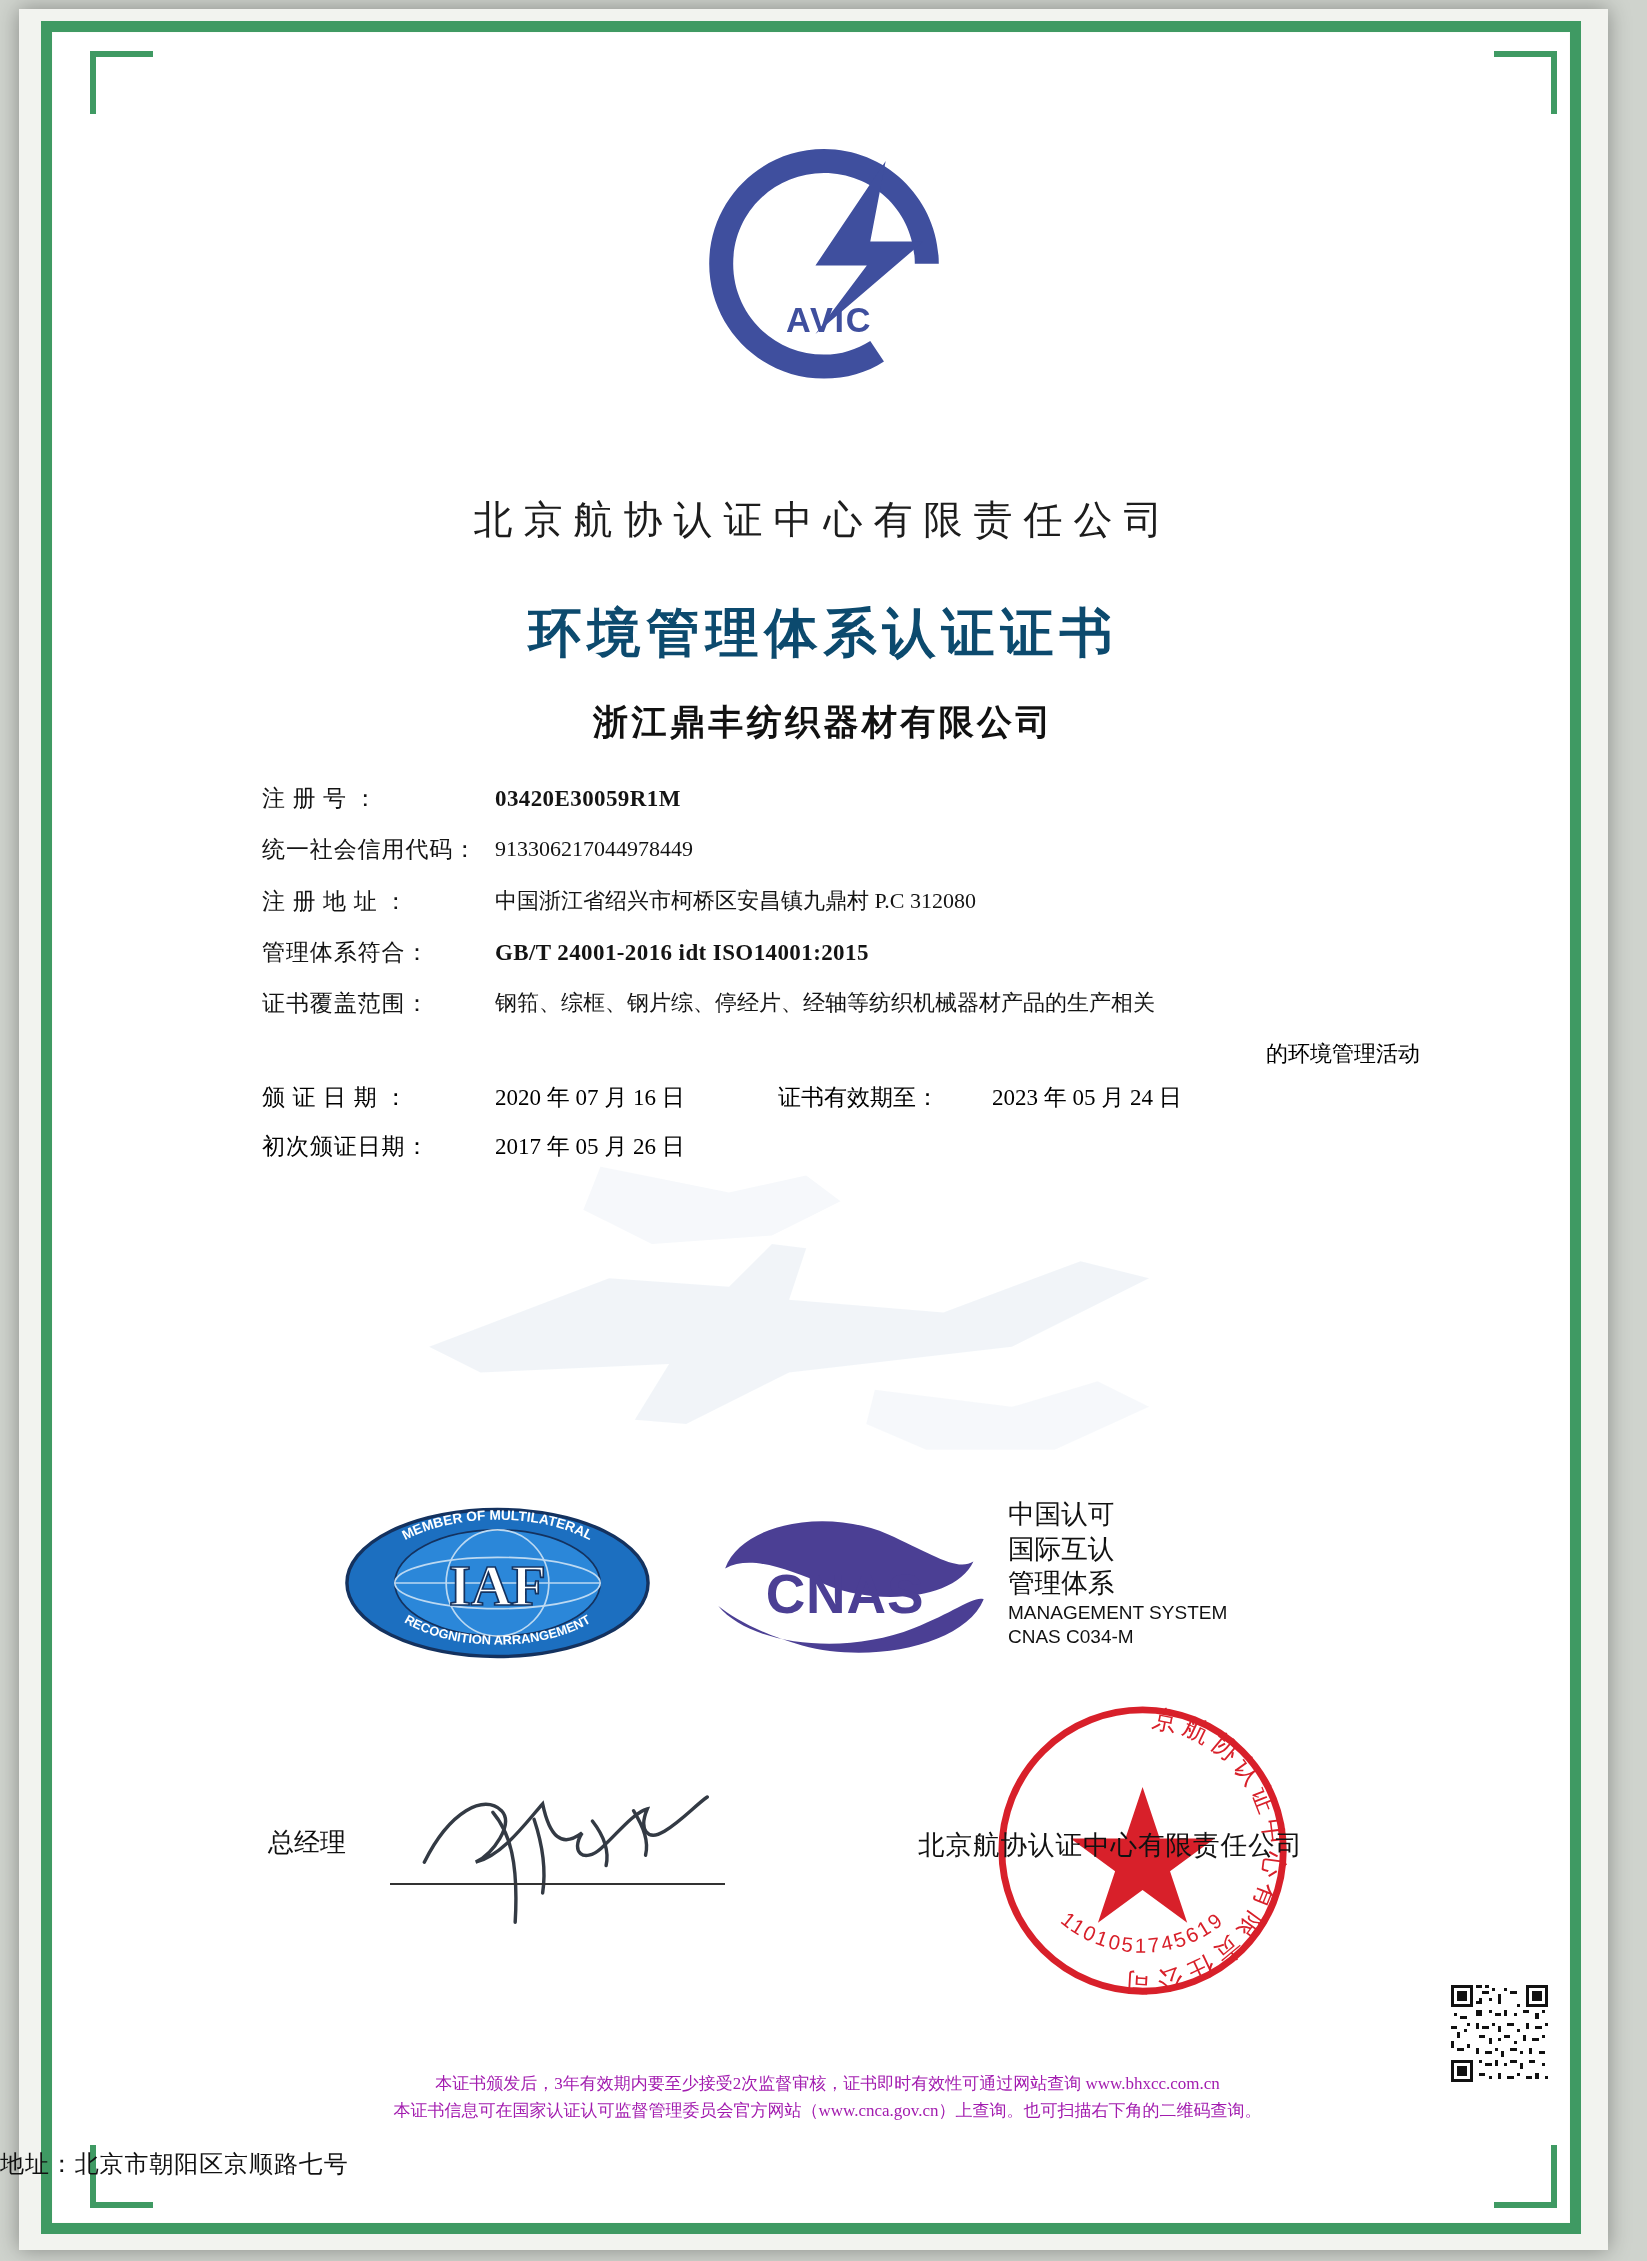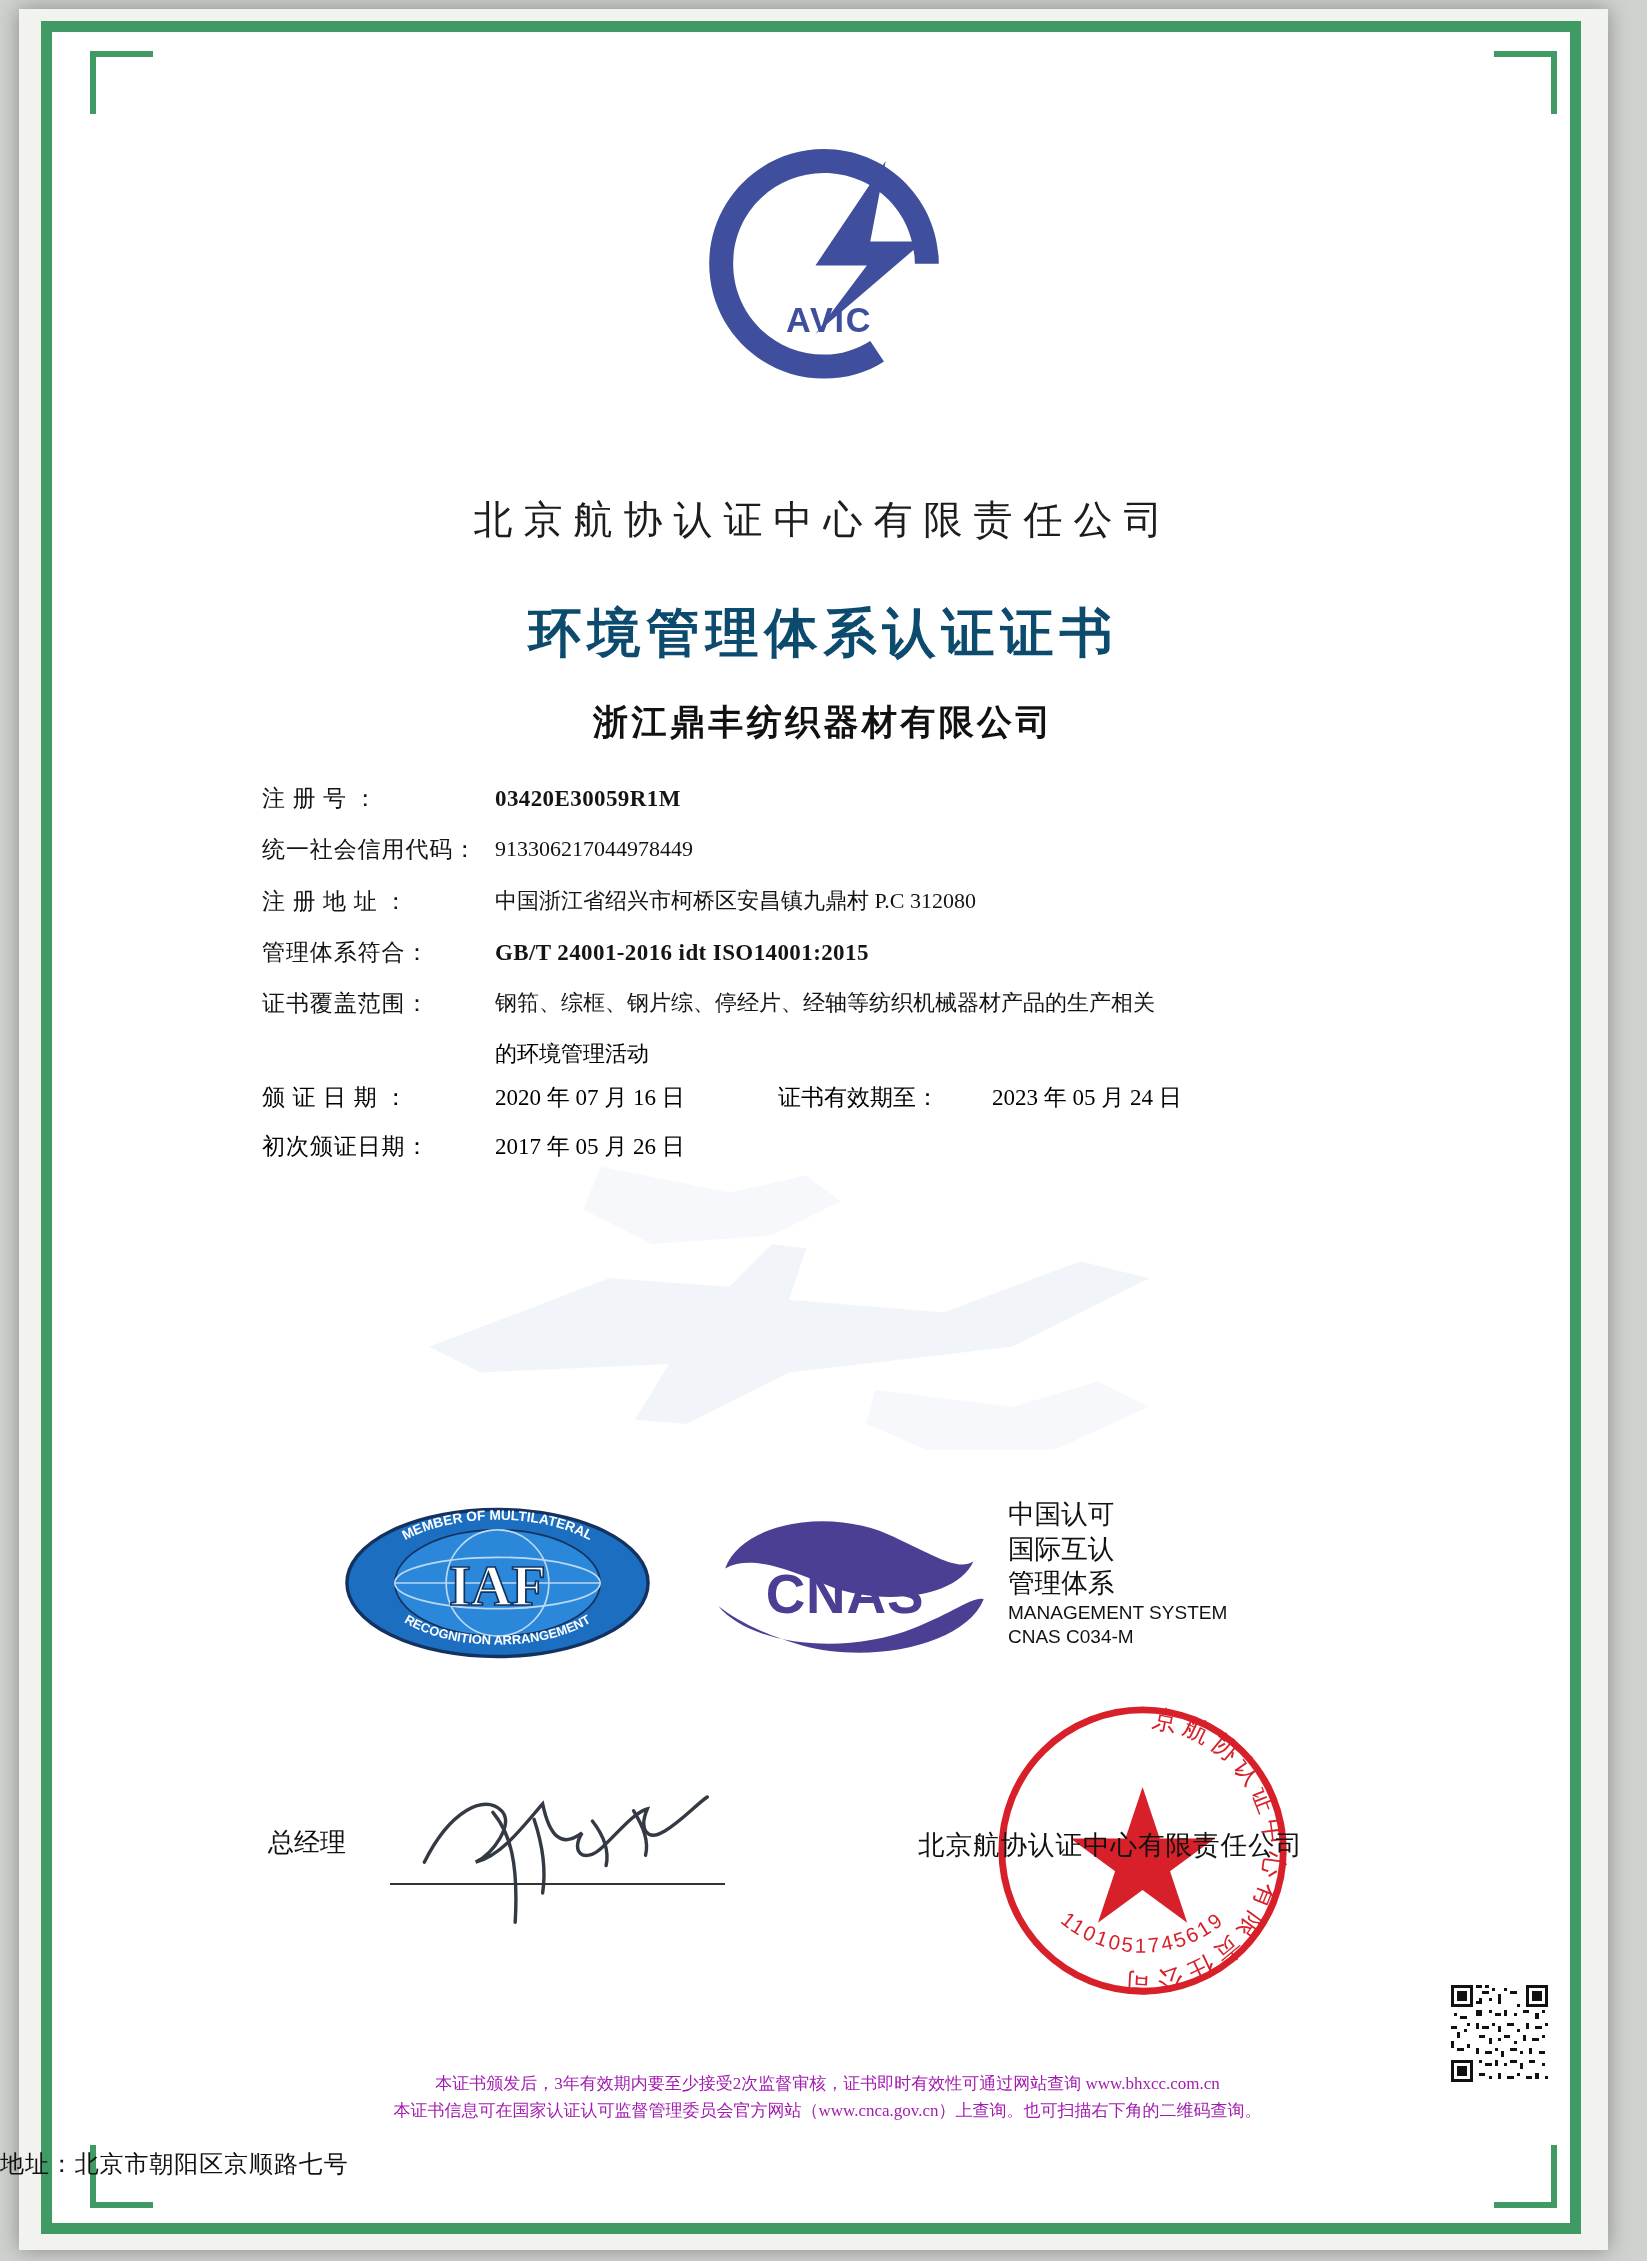--- a/index.html
+++ b/index.html
@@ -126,20 +126,21 @@
   .val {
     flex: 1;
     font-size: 22px;
   }
   .val.bold { font-weight: bold; font-size: 23px; letter-spacing: 0.4px; font-family: Liberation Serif, serif; }
   .scope-line2 {
     margin-left: 233px;
     font-size: 22px;
     margin-top: 11px;
     margin-bottom: 13.7px;
+    text-align: right;
   }
   .date-row {
     display: flex;
     align-items: baseline;
     font-size: 23px;
     margin-bottom: 18px;
   }
   .date-row .lbl { width: 233px; flex: 0 0 233px; }
   .date-val { width: 283px; font-family: Liberation Serif, serif; }
   .date-lbl2 { width: 214px; }

